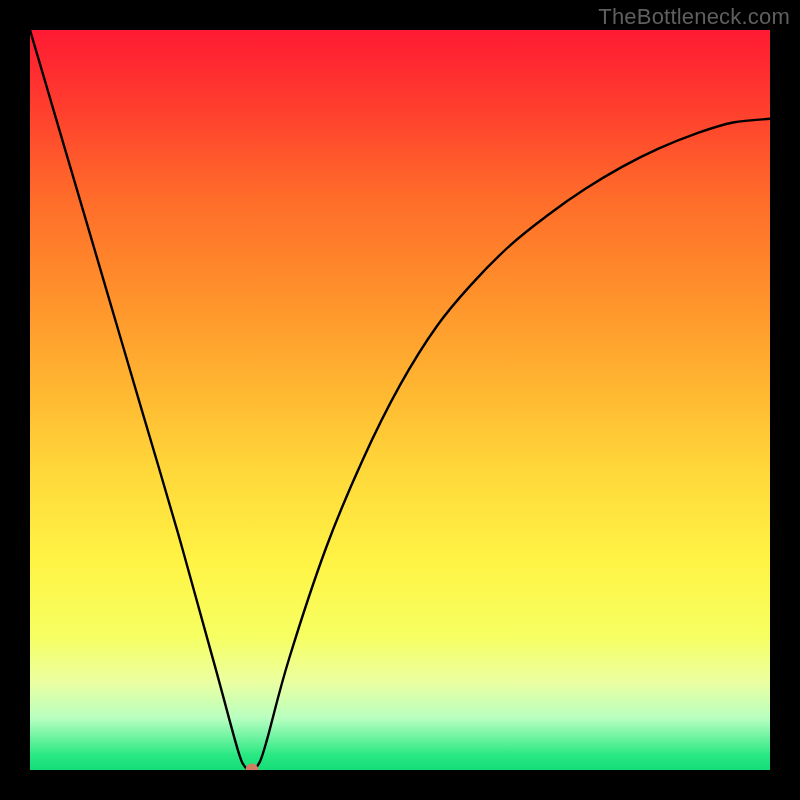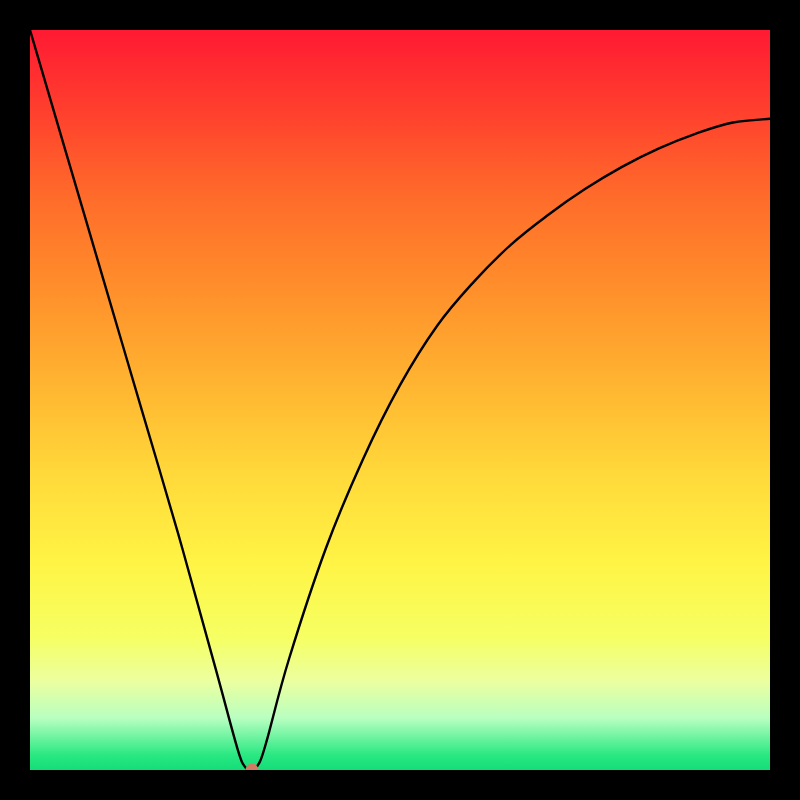--- a/index.html
+++ b/index.html
@@ -33,20 +33,21 @@
     color: #5f5f5f;
     letter-spacing: 0.2px;
     user-select: none;
   }
 </style>
 </head>
 <body>
 
 <div class="frame">
 
+  <div class="watermark">TheBottleneck.com</div>
 
   <div class="plot-area">
     <svg id="chart-svg" width="740" height="740" viewBox="0 0 740 740">
       <defs>
         <linearGradient id="bg-grad" x1="0" y1="0" x2="0" y2="1">
             <stop offset="0%" stop-color="#ff1a33"></stop>
             <stop offset="10%" stop-color="#ff3c2e"></stop>
             <stop offset="22%" stop-color="#ff6a2a"></stop>
             <stop offset="35%" stop-color="#ff8f2b"></stop>
             <stop offset="48%" stop-color="#ffb531"></stop>

